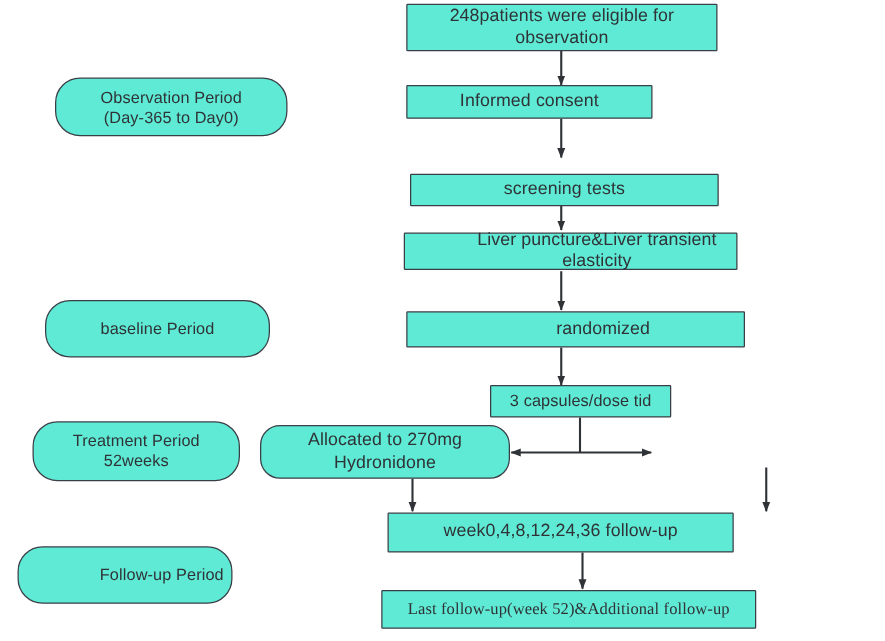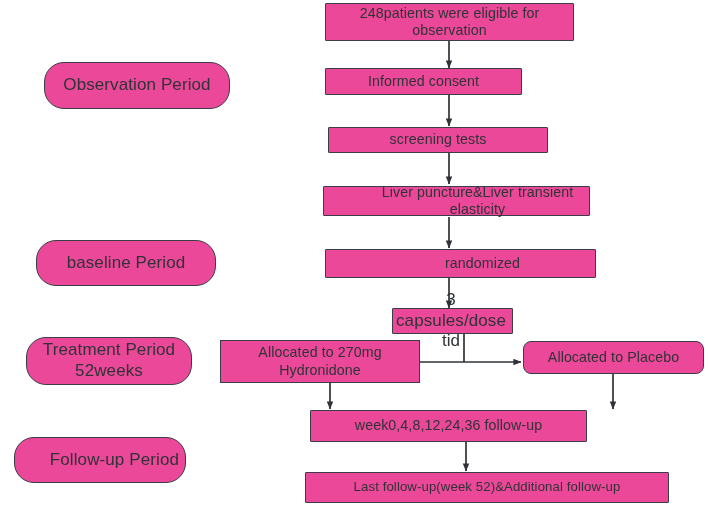--- a/index.html
+++ b/index.html
@@ -28,32 +28,32 @@
     height: 513px;
     pointer-events: none;
   }
   .node {
     position: absolute;
     box-sizing: border-box;
     display: flex;
     align-items: center;
     justify-content: center;
     text-align: center;
-    background: #ec4899;
+    background: #5eead4;
     border: 1.6px solid #3a3f47;
     color: #2f3337;
     line-height: 1.22;
     letter-spacing: 0.1px;
     z-index: 2;
   }
   .node.rect { border-radius: 1px; }
   .node.pill { border-radius: 20px; }
   .node .txt { display: block; padding: 0 6px; }
   .f15 { font-size: 14.2px; }
-  .f14 { font-size: 17px; }
+  .f14 { font-size: 13px; }
   .f135 { font-size: 13.2px; }
 </style>
 </head>
 <body>
 
 <div id="chart">
 
   <svg class="connectors" viewBox="0 0 708 513" xmlns="http://www.w3.org/2000/svg">
     <defs>
       <marker id="arrow" markerWidth="9" markerHeight="9" refX="7.6" refY="3.6" orient="auto" markerUnits="userSpaceOnUse">
@@ -83,20 +83,21 @@
     <line x1="330" y1="383" x2="330" y2="409" stroke="#2f3337" stroke-width="1.7" marker-end="url(#arrow)"></line>
 
     <line x1="613" y1="374" x2="613" y2="409" stroke="#2f3337" stroke-width="1.7" marker-end="url(#arrow)"></line>
 
     <line x1="466" y1="442" x2="466" y2="471" stroke="#2f3337" stroke-width="1.7" marker-end="url(#arrow)"></line>
   </svg>
 
   <div class="node pill f14" style="left:44px; top:62px; width:186px; height:47px;">
     <span class="txt">
       <span>Observation Period</span><br>
+      <span>(Day-365 to Day0)</span>
     </span>
   </div>
 
   <div class="node pill f14" style="left:36px; top:240px; width:180px; height:46px;">
     <span class="txt">baseline Period</span>
   </div>
 
   <div class="node pill f14" style="left:26px; top:337px; width:166px; height:48px;">
     <span class="txt">
       <span>Treatment Period</span><br>
@@ -112,48 +113,45 @@
     <span class="txt">
       <span>248patients were eligible for</span><br>
       <span>observation</span>
     </span>
   </div>
 
   <div class="node rect f15" style="left:325px; top:68px; width:197px; height:27px;">
     <span class="txt">Informed consent</span>
   </div>
 
-  <div class="node rect f15" style="left:328px; top:127px; width:220px; height:26px;">
+  <div class="node rect f15" style="left:328px; top:139px; width:247px; height:26px;">
     <span class="txt">screening tests</span>
   </div>
 
   <div class="node rect f15" style="left:323px; top:186px; width:267px; height:30px;padding-left:42px;">
     <span class="txt">Liver puncture&amp;Liver transient elasticity</span>
   </div>
 
   <div class="node rect f15" style="left:325px; top:249px; width:271px; height:29px;padding-left:44px;">
     <span class="txt">randomized</span>
   </div>
 
-  <div class="node rect f14" style="left:392px; top:308px; width:121px; height:26px;justify-content:flex-end;">
+  <div class="node rect f14" style="left:392px; top:308px; width:145px; height:26px;">
     <span class="txt">3 capsules/dose tid</span>
   </div>
 
-  <div class="node pill f15" style="left:208px; top:340px; width:200px; height:43px; border-radius:0;margin-left:12px;">
+  <div class="node pill f15" style="left:208px; top:340px; width:200px; height:43px; border-radius:16px;">
     <span class="txt">
       <span>Allocated to 270mg</span><br>
       <span>Hydronidone</span>
     </span>
   </div>
 
-  <div class="node pill f15" style="left:523px; top:341px; width:181px; height:33px; border-radius:8px;">
-    <span class="txt">Allocated to Placebo</span>
-  </div>
 
   <div class="node rect f15" style="left:310px; top:410px; width:277px; height:32px;">
     <span class="txt">week0,4,8,12,24,36 follow-up</span>
   </div>
 
-  <div class="node rect f135" style="left:305px; top:472px; width:364px; height:31px;">
+  <div class="node rect f135" style="left:305px; top:472px; width:300px; height:31px;font-family:Liberation Serif, serif;">
     <span class="txt">Last follow-up(week 52)&amp;Additional follow-up</span>
   </div>
 
 </div>
 
 </body></html>

